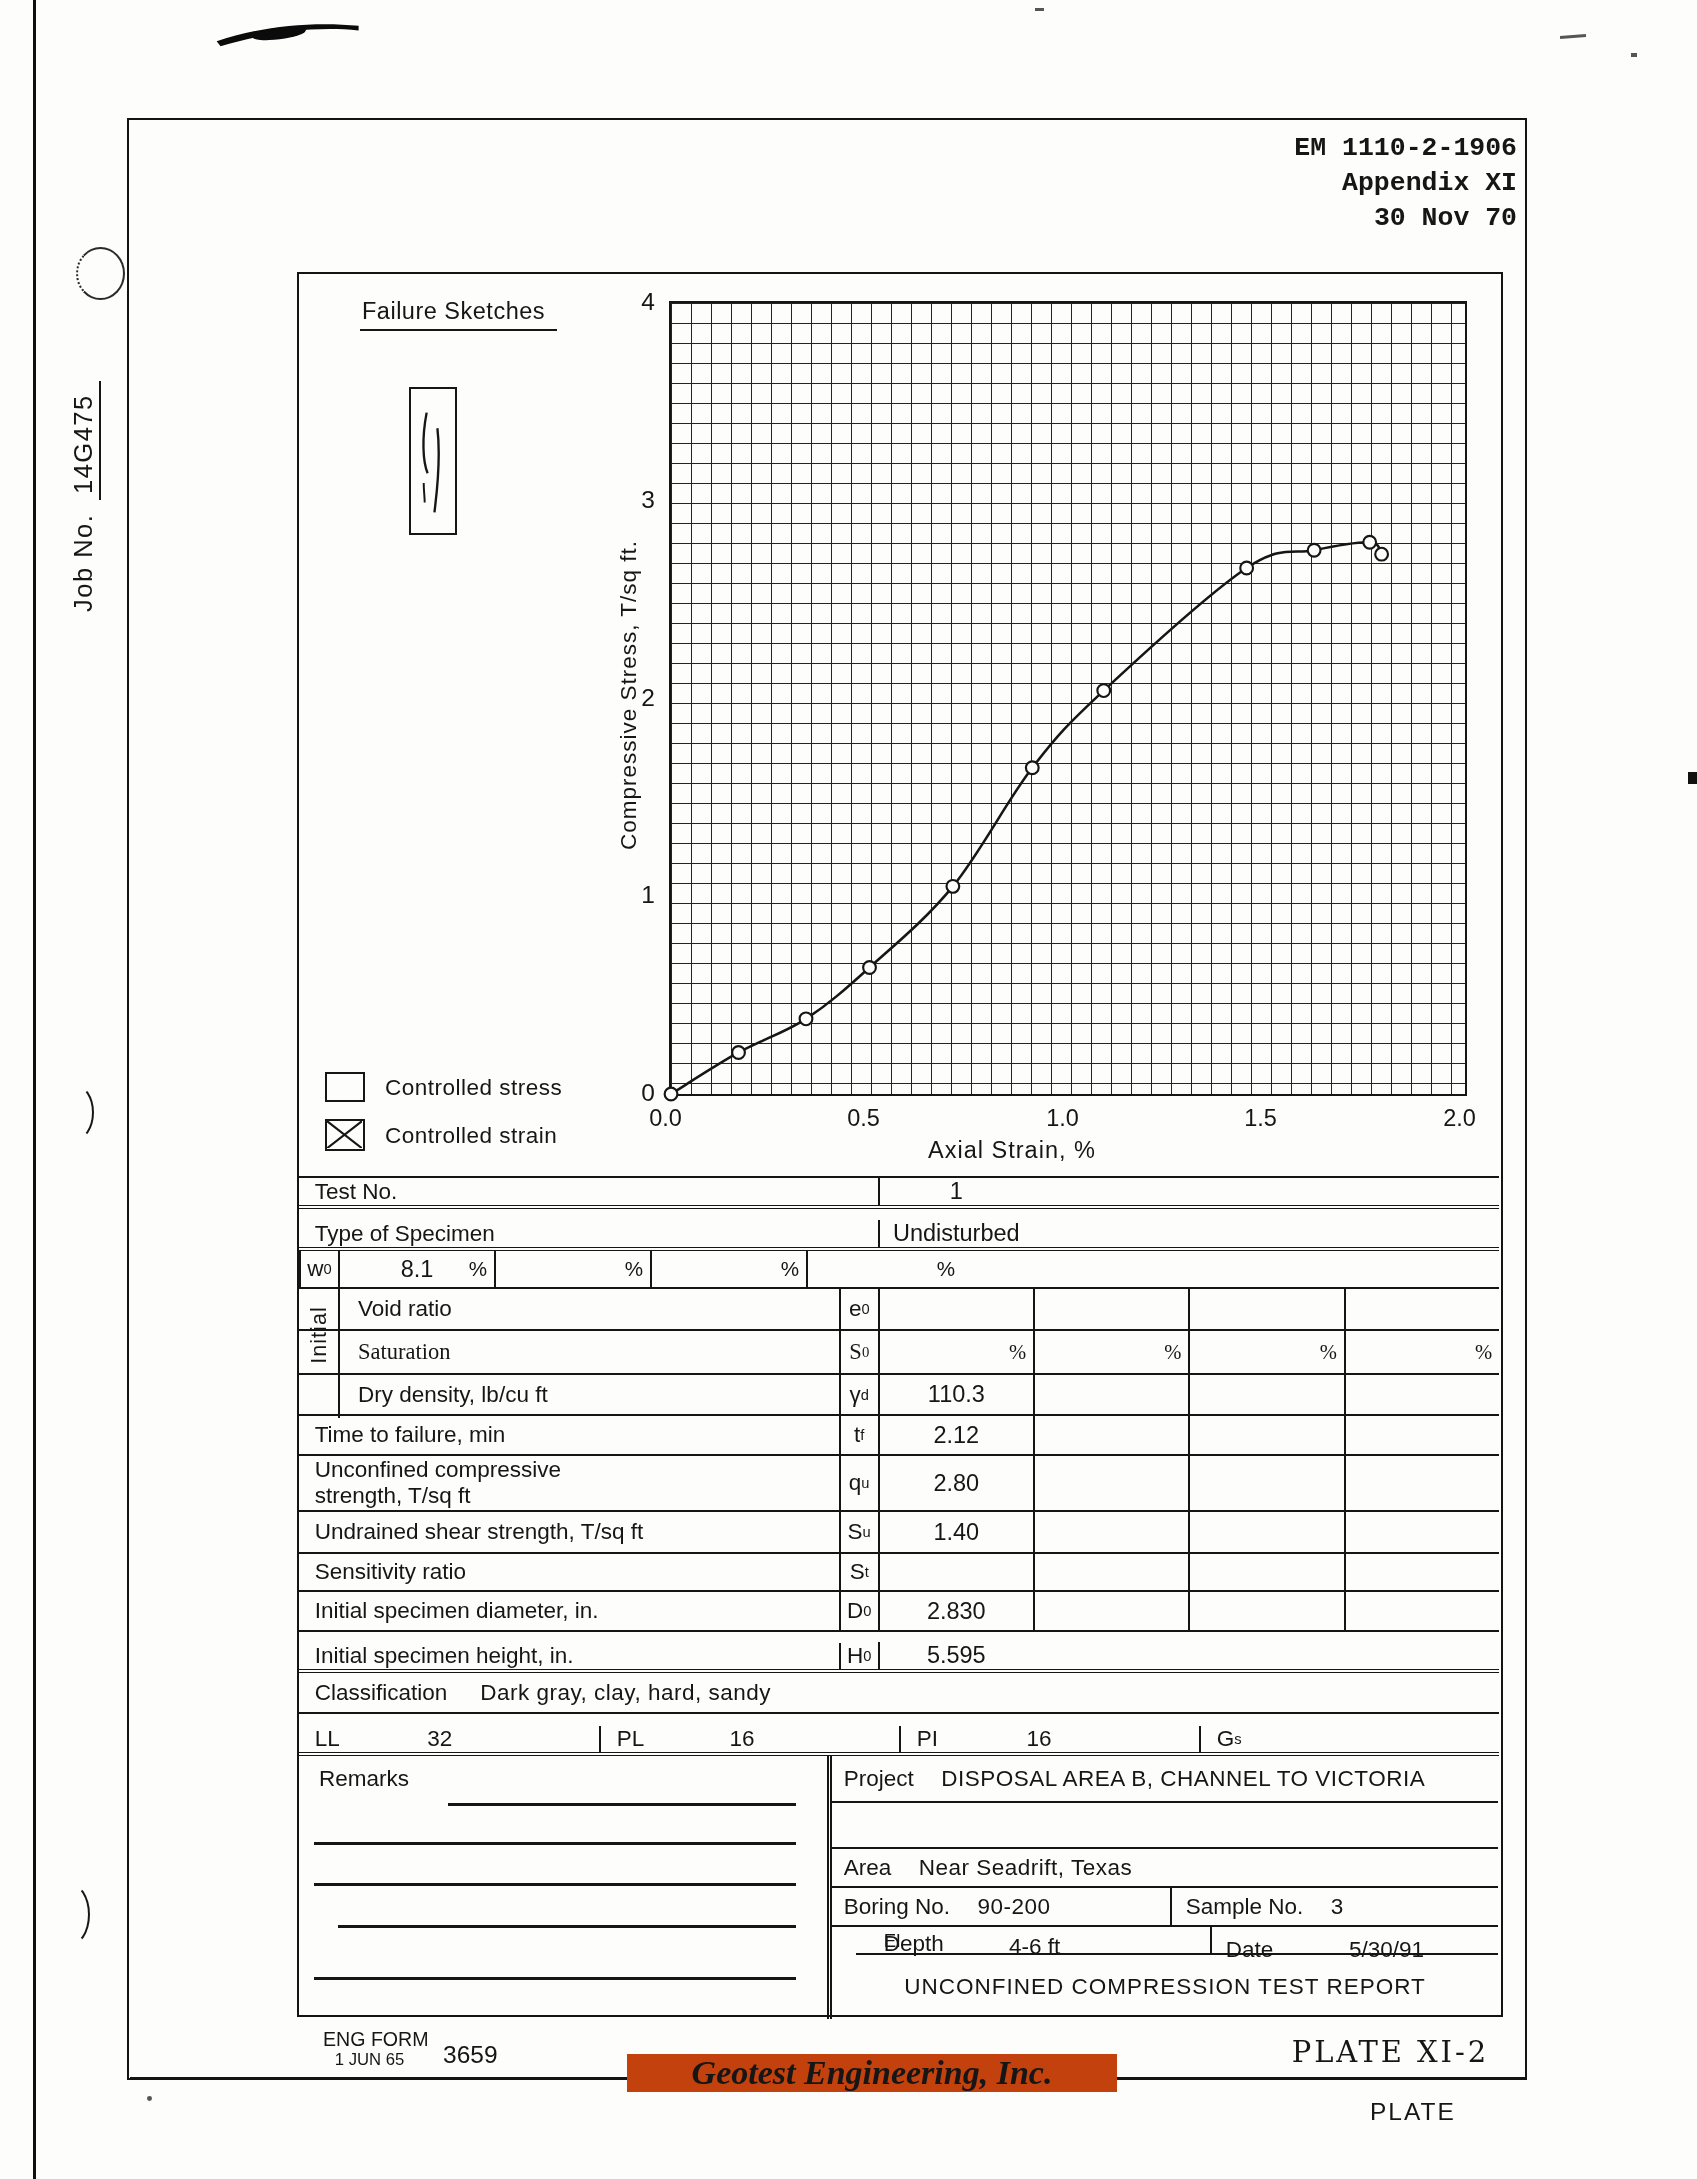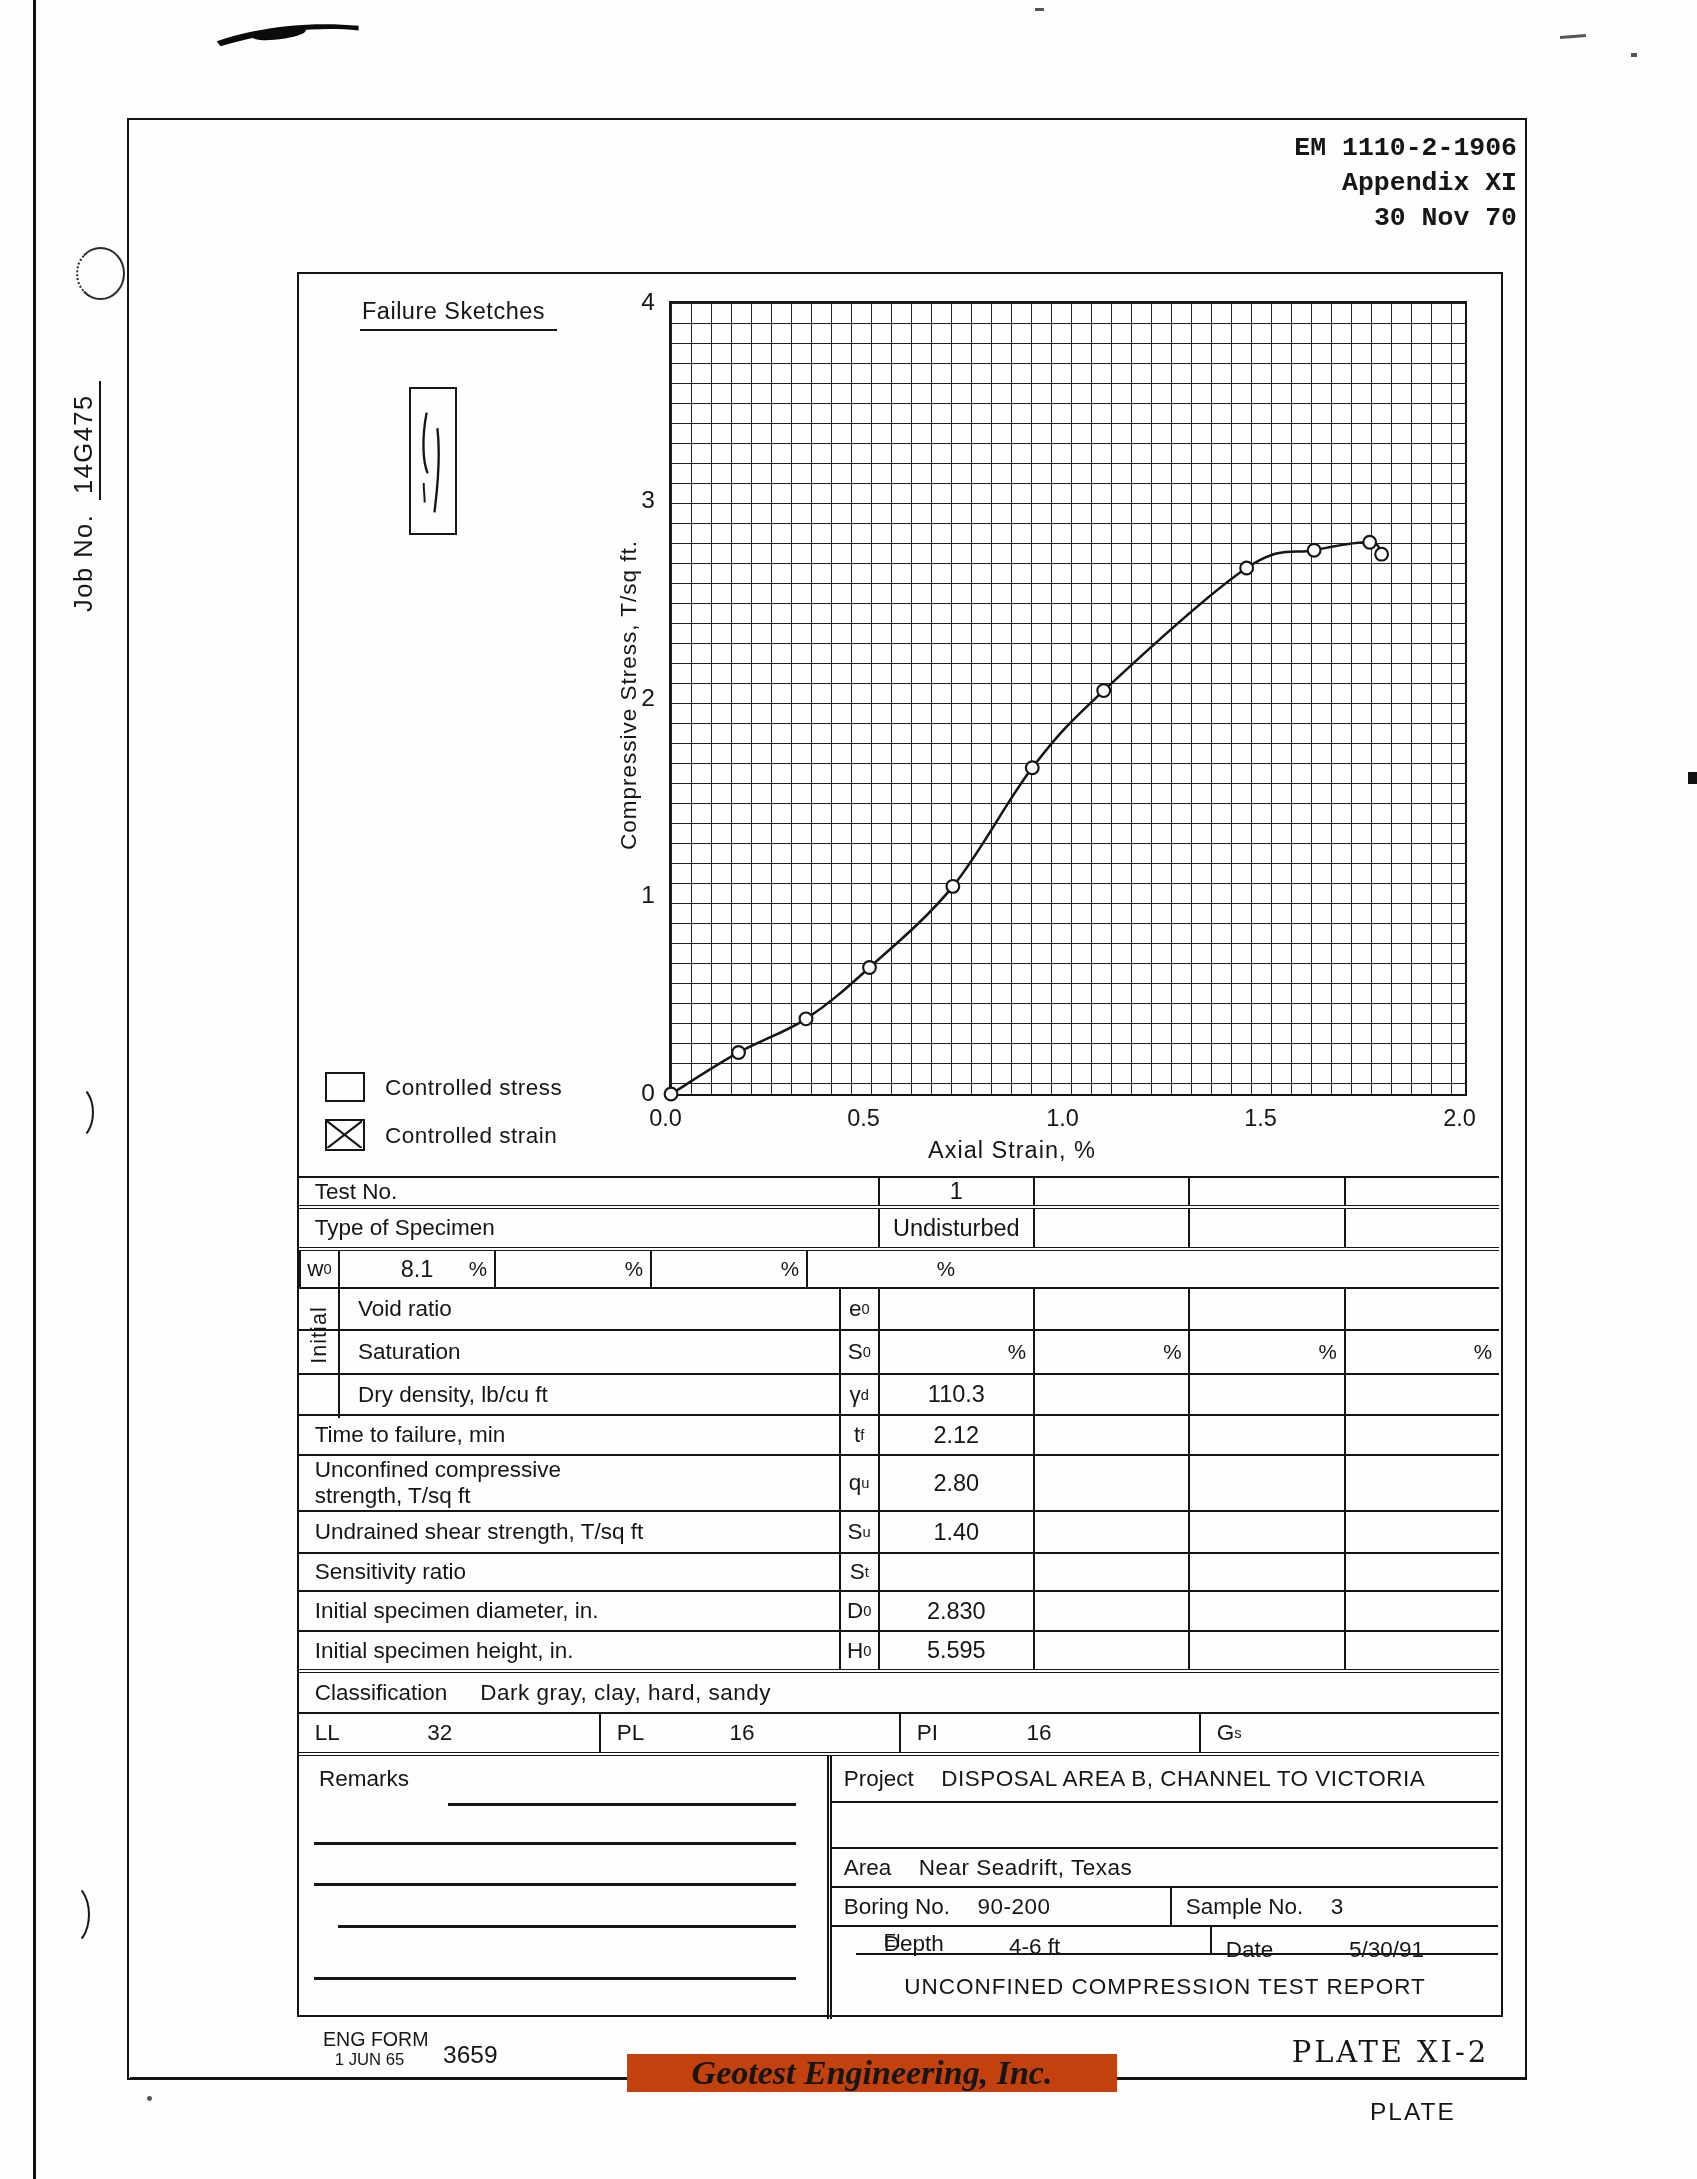--- a/index.html
+++ b/index.html
@@ -34,33 +34,33 @@
   .ytick{position:absolute;left:321px;width:35px;text-align:right;font-size:24.5px;}
   .xtick{position:absolute;top:831px;width:69px;text-align:center;font-size:23.5px;}
   .xtitle{position:absolute;left:566px;top:863px;width:294px;text-align:center;font-size:23.5px;letter-spacing:1px;}
   .ytitle{position:absolute;left:330px;top:421px;transform:translate(-50%,-50%) rotate(-90deg);
           white-space:nowrap;font-size:22.5px;letter-spacing:1px;}
   .legbox{position:absolute;left:25.5px;width:40px;border:2.5px solid #161616;box-sizing:border-box;}
   .leglab{position:absolute;left:86px;font-size:22.5px;letter-spacing:0.5px;}
   
   .tbl{position:absolute;left:0;top:902px;width:1200px;border-top:2px solid #151515;}
   .r{display:flex;border-bottom:2px solid #151515;box-sizing:border-box;font-size:22.5px;position:relative;}
-  .r.dbl{border-bottom:4.9px double #151515;}
+  .r.dbl{border-bottom:4.9px double #151515;align-items:flex-end;}
   .cl{width:542px;display:flex;align-items:center;padding-left:15.7px;box-sizing:border-box;}
   .cl.wide{width:581px;}
   .cl.grp{padding-left:59px;}
   .cl.twoline{flex-direction:column;align-items:flex-start;justify-content:center;line-height:1.15;}
   .cs{width:39px;border-left:2px solid #151515;display:flex;align-items:center;justify-content:center;box-sizing:border-box;font-size:22.5px;}
   .cd{width:156px;border-left:2px solid #151515;display:flex;align-items:center;justify-content:center;
       box-sizing:border-box;position:relative;font-size:23.5px;}
   .cd .u{position:absolute;right:6.9px;font-size:20.6px;}
   sub{font-size:14.7px;}
   .init-strip{position:absolute;left:0;top:74px;width:41px;height:166px;border-right:2px solid #151515;box-sizing:border-box;}
   .init-strip span{position:absolute;left:50%;top:50%;transform:translate(-50%,-50%) rotate(-90deg);font-size:21.6px;letter-spacing:1px;}
-  .h32{height:31px;}.h43{height:42px;}.h39{height:38px;}.h45{height:44px;}.h42{height:41px;}
+  .h32{height:31px;}.h43{height:42px;}.h39{height:38px;}.h45{height:44px;font-family:Liberation Serif, serif;}.h42{height:41px;}
   .h41{height:40px;}.h57{height:56px;}
   .classrow{padding-left:15.7px;align-items:center;}
   .classrow .cv{margin-left:33px;letter-spacing:0.5px;}
   .cq{width:300px;display:flex;align-items:center;box-sizing:border-box;padding-left:15.7px;border-left:2px solid #151515;}
   .cq:first-child{border-left:none;}
   .cq .qv{flex:1;text-align:center;margin-right:59px;}
   
   .r-remarks{height:263px;border-bottom:none;display:flex;}
   .remarks-cell{width:528px;position:relative;}
   .remarks-cell .lab{position:absolute;left:20px;top:9.8px;font-size:22.5px;}

